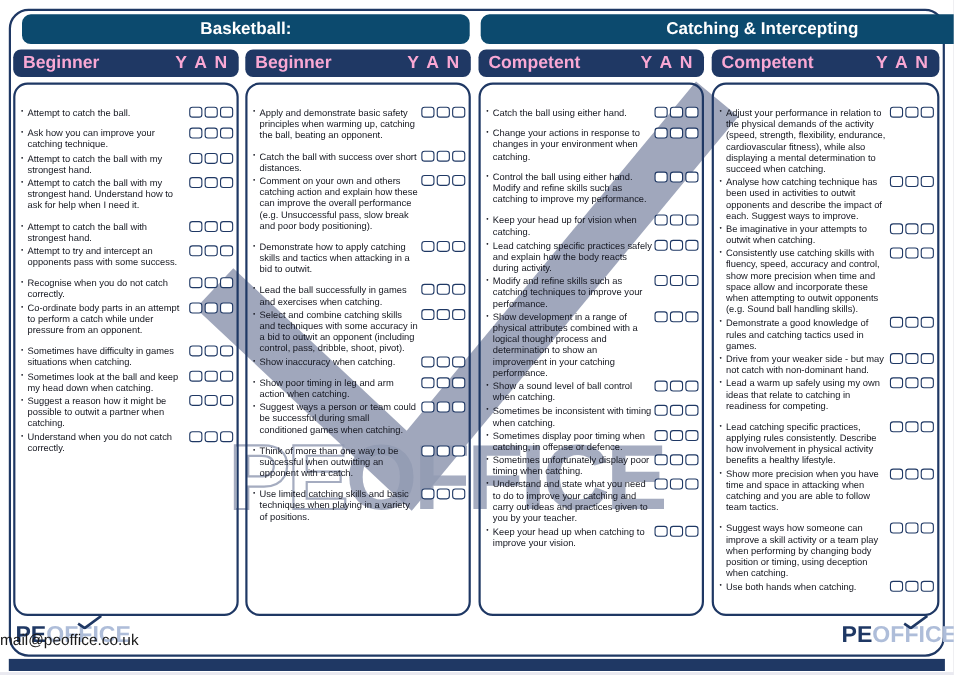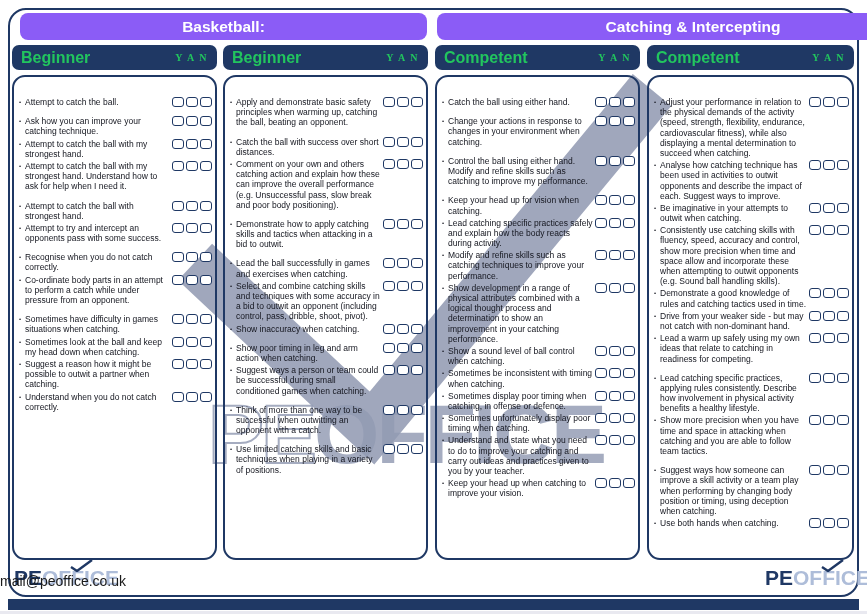--- a/index.html
+++ b/index.html
@@ -6,39 +6,39 @@
   body{
     width:867px;height:614px;position:relative;overflow:hidden;
     background:#ffffff;font-family:"Liberation Sans", sans-serif;
     outline:1px solid #c9c9d4;
   }
   .outer-frame{
     position:absolute;left:8px;top:8px;width:847px;height:585px;
     border:2px solid #1f3864;border-radius:18px;background:transparent;z-index:0;
   }
   .title-bar{
-    position:absolute;top:13px;height:27px;background:#8b5cf6;border-radius:8px;
+    position:absolute;top:13px;height:27px;background:#0c4a6e;border-radius:8px;
     color:#fff;font-weight:bold;font-size:15.5px;display:flex;align-items:center;justify-content:center;
     z-index:2;
   }
   .title-left{left:20px;width:407px;}
   .title-right{left:437px;width:416px;padding-left:48px;}
 
   .column{position:absolute;top:45px;z-index:2;}
   .col-1{left:12px;width:205px;}
   .col-2{left:223px;width:205px;}
   .col-3{left:435px;width:205px;}
   .col-4{left:647px;width:207px;}
 
   .col-header{
-    height:25px;background:#1f3864;border-radius:7px;color:#22c55e;
+    height:25px;background:#1f3864;border-radius:7px;color:#f9a8d4;
     display:flex;align-items:center;justify-content:space-between;
     padding:0 9px;box-sizing:border-box;font-weight:bold;font-size:16px;
   }
-  .yan{font-size:10px;font-weight:bold;letter-spacing:1.5px;white-space:nowrap;font-family:Liberation Serif, serif;}
+  .yan{font-size:16px;font-weight:bold;letter-spacing:1.5px;white-space:nowrap;}
 
   .col-body{
     margin-top:5px;height:485px;border:2px solid #1f3864;border-radius:13px;
     background:transparent;box-sizing:border-box;padding:20px 3px 6px 5px;
   }
 
   .item{display:flex;align-items:flex-start;margin-bottom:2px;}
   .item.gap{margin-top:9px;}
   .bullet{width:6px;flex:0 0 6px;font-size:6px;line-height:10px;color:#14161f;text-align:left;}
   .item-text{flex:1;font-size:8.5px;line-height:1.2;color:#14161f;padding-right:1px;}
@@ -470,21 +470,21 @@
         <span class="bullet">•</span>
         <span class="item-text">Consistently use catching skills with fluency, speed, accuracy and control, show more precision when time and space allow and incorporate these when attempting to outwit opponents (e.g. Sound ball handling skills).</span>
         <span class="boxes">
           <span class="box"></span>
           <span class="box"></span>
           <span class="box"></span>
         </span>
       </div>
       <div class="item">
         <span class="bullet">•</span>
-        <span class="item-text">Demonstrate a good knowledge of rules and catching tactics used in time.</span>
+        <span class="item-text">Demonstrate a good knowledge of rules and catching tactics used in games.</span>
         <span class="boxes">
           <span class="box"></span>
           <span class="box"></span>
           <span class="box"></span>
         </span>
       </div>
       <div class="item">
         <span class="bullet">•</span>
         <span class="item-text">Drive from your weaker side - but may not catch with non-dominant hand.</span>
         <span class="boxes">

